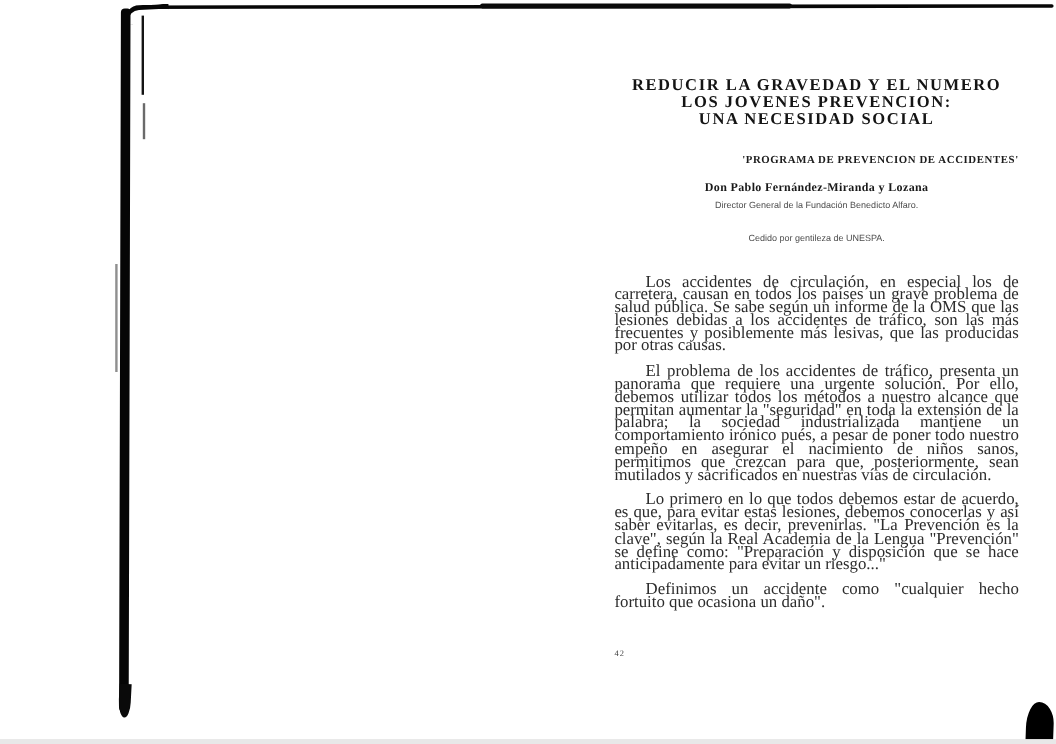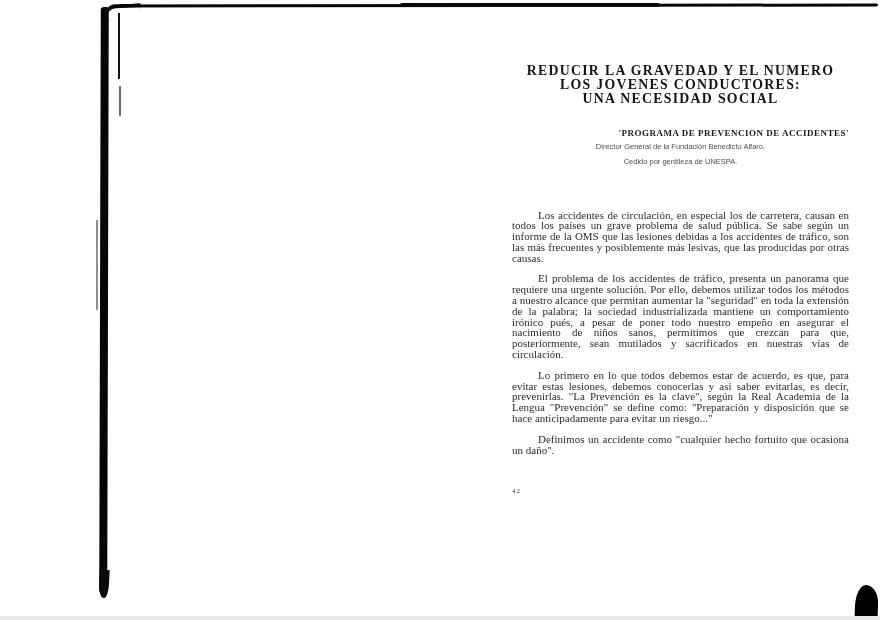--- a/index.html
+++ b/index.html
@@ -91,25 +91,25 @@
     margin-top: 13px; text-align: center;
     font-weight: bold; font-size: 10px; letter-spacing: 0.3px;
     color: #1a1a1a;
   }
   .author-role, .author-credit {
     text-align: center;
     font-family: "Liberation Sans", sans-serif;
     font-size: 7.5px; color: #4d4d4d;
   }
   .author-role { margin-top: 3.5px; }
-  .author-credit { margin-top: 6px; }
+  .author-credit { margin-top: 19px; }
   .body-text {
-    margin-top: 44px;
+    margin-top: 28px;
     text-align: justify;
-    font-size: 11px; line-height: 10.8px;
+    font-size: 14px; line-height: 10.8px;
     color: #2c2c2c;
   }
   .body-text p { margin: 0 0 10px 0; text-indent: 26px; }
   .page-number {
     margin-top: 32px; text-align: left;
     font-size: 7px; color: #3a3a3a; letter-spacing: 1px;
   }
 </style>
 </head>
 <body>
@@ -123,27 +123,28 @@
   <div class="spine-curl-bottom"></div>
   <div class="spine-thin-1"></div>
   <div class="spine-thin-2"></div>
   <div class="spine-thin-3"></div>
   <div class="corner-blot"></div>
 
   <div class="page-content">
 
     <h1 class="doc-title">
       <div>REDUCIR LA GRAVEDAD Y EL NUMERO</div>
-      <div>LOS JOVENES CONDUCTORES:</div>
+      <div>LOS JOVENES PREVENCION:</div>
       <div>UNA NECESIDAD SOCIAL</div>
     </h1>
 
     <div class="doc-subtitle">'PROGRAMA DE PREVENCION DE ACCIDENTES'</div>
 
 
+    <div class="author-name">Don Pablo Fernández-Miranda y Lozana</div>
     <div class="author-role">Director General de la Fundación Benedicto Alfaro.</div>
     <div class="author-credit">Cedido por gentileza de UNESPA.</div>
 
     <div class="body-text">
       <p>Los accidentes de circulación, en especial los de carretera, causan en todos los países un grave problema de salud pública. Se sabe según un informe de la OMS que las lesiones debidas a los accidentes de tráfico, son las más frecuentes y posiblemente más lesivas, que las producidas por otras causas.</p>
       <p>El problema de los accidentes de tráfico, presenta un panorama que requiere una urgente solución. Por ello, debemos utilizar todos los métodos a nuestro alcance que permitan aumentar la "seguridad" en toda la extensión de la palabra; la sociedad industrializada mantiene un comportamiento irónico pués, a pesar de poner todo nuestro empeño en asegurar el nacimiento de niños sanos, permitimos que crezcan para que, posteriormente, sean mutilados y sacrificados en nuestras vías de circulación.</p>
       <p>Lo primero en lo que todos debemos estar de acuerdo, es que, para evitar estas lesiones, debemos conocerlas y así saber evitarlas, es decir, prevenirlas. "La Prevención es la clave", según la Real Academia de la Lengua "Prevención" se define como: "Preparación y disposición que se hace anticipadamente para evitar un riesgo..."</p>
       <p>Definimos un accidente como "cualquier hecho fortuito que ocasiona un daño".</p>
     </div>
 

